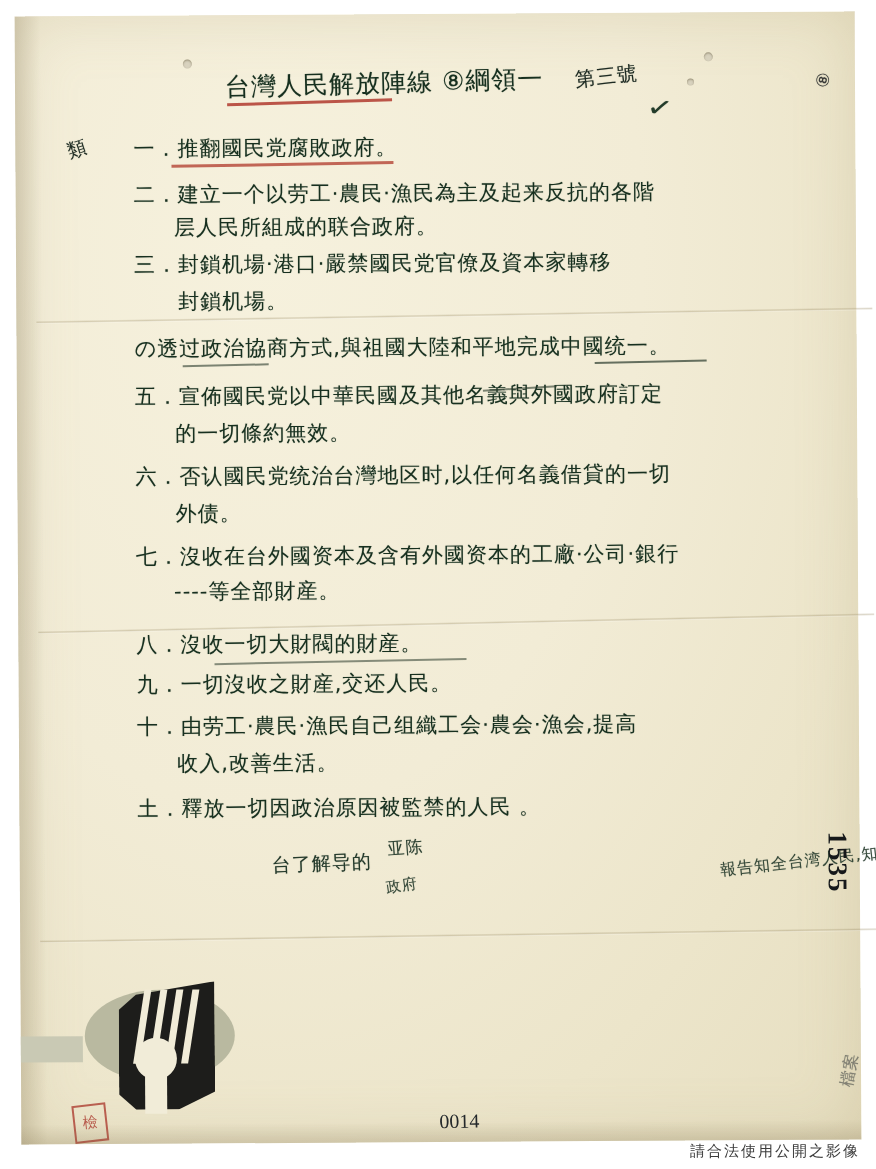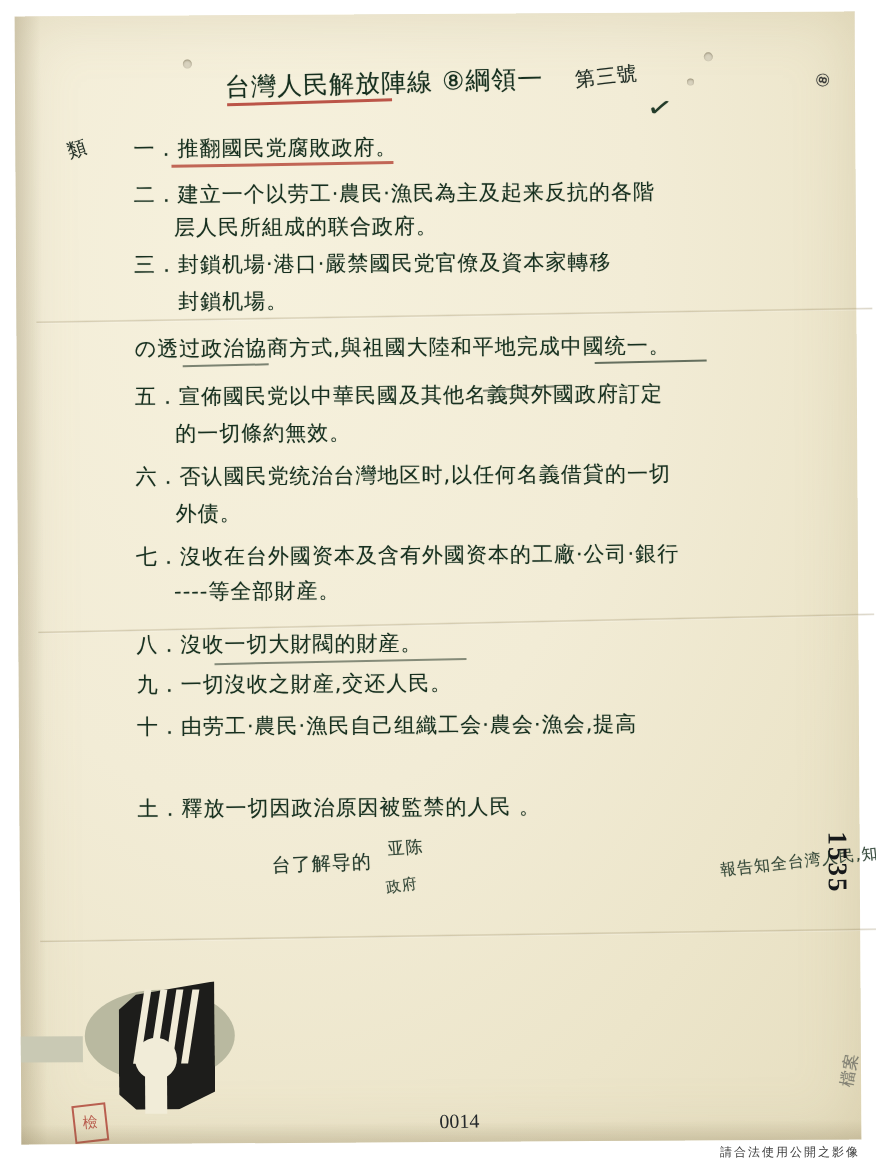--- a/index.html
+++ b/index.html
@@ -301,21 +301,21 @@
     left: 66px; top: 86px;
     width: 22px; height: 46px;
     background: #f1ecd8;
   }
 
   
   #notice {
     position: absolute;
     right: 16px; bottom: 8px;
     font-family: "Liberation Serif", serif;
-    font-size: 12px;
+    font-size: 15px;
     color: #3c3c3c;
     letter-spacing: 2px;
   }
 </style>
 </head>
 <body>
 
 <div id="scan">
 
   <div id="paper">
@@ -378,20 +378,21 @@
     </div>
     <div id="u8"></div>
 
     <div class="hw green ink item" style="left:118px; top:654px;">
       <span>九．</span><span>一切沒收之財産,交还人民。</span>
     </div>
 
     <div class="hw green ink item" style="left:118px; top:696px;">
       <span>十．</span><span>由劳工·農民·漁民自己组織工会·農会·漁会,提高</span>
     </div>
+    <div class="hw green ink cont" style="left:158px; top:734px;">收入,改善生活。</div>
 
     <div class="hw green ink item" style="left:118px; top:778px;">
       <span>土．</span><span>釋放一切因政治原因被監禁的人民 。</span>
     </div>
 
     <div class="hw" id="footer-note">台了解导的</div>
     <div class="hw" id="footer-note-2">亚陈</div>
     <div class="hw" id="footer-note-3">政府</div>
     <div class="hw" id="footer-note-4">報告知全台湾人民,知此流</div>
 

